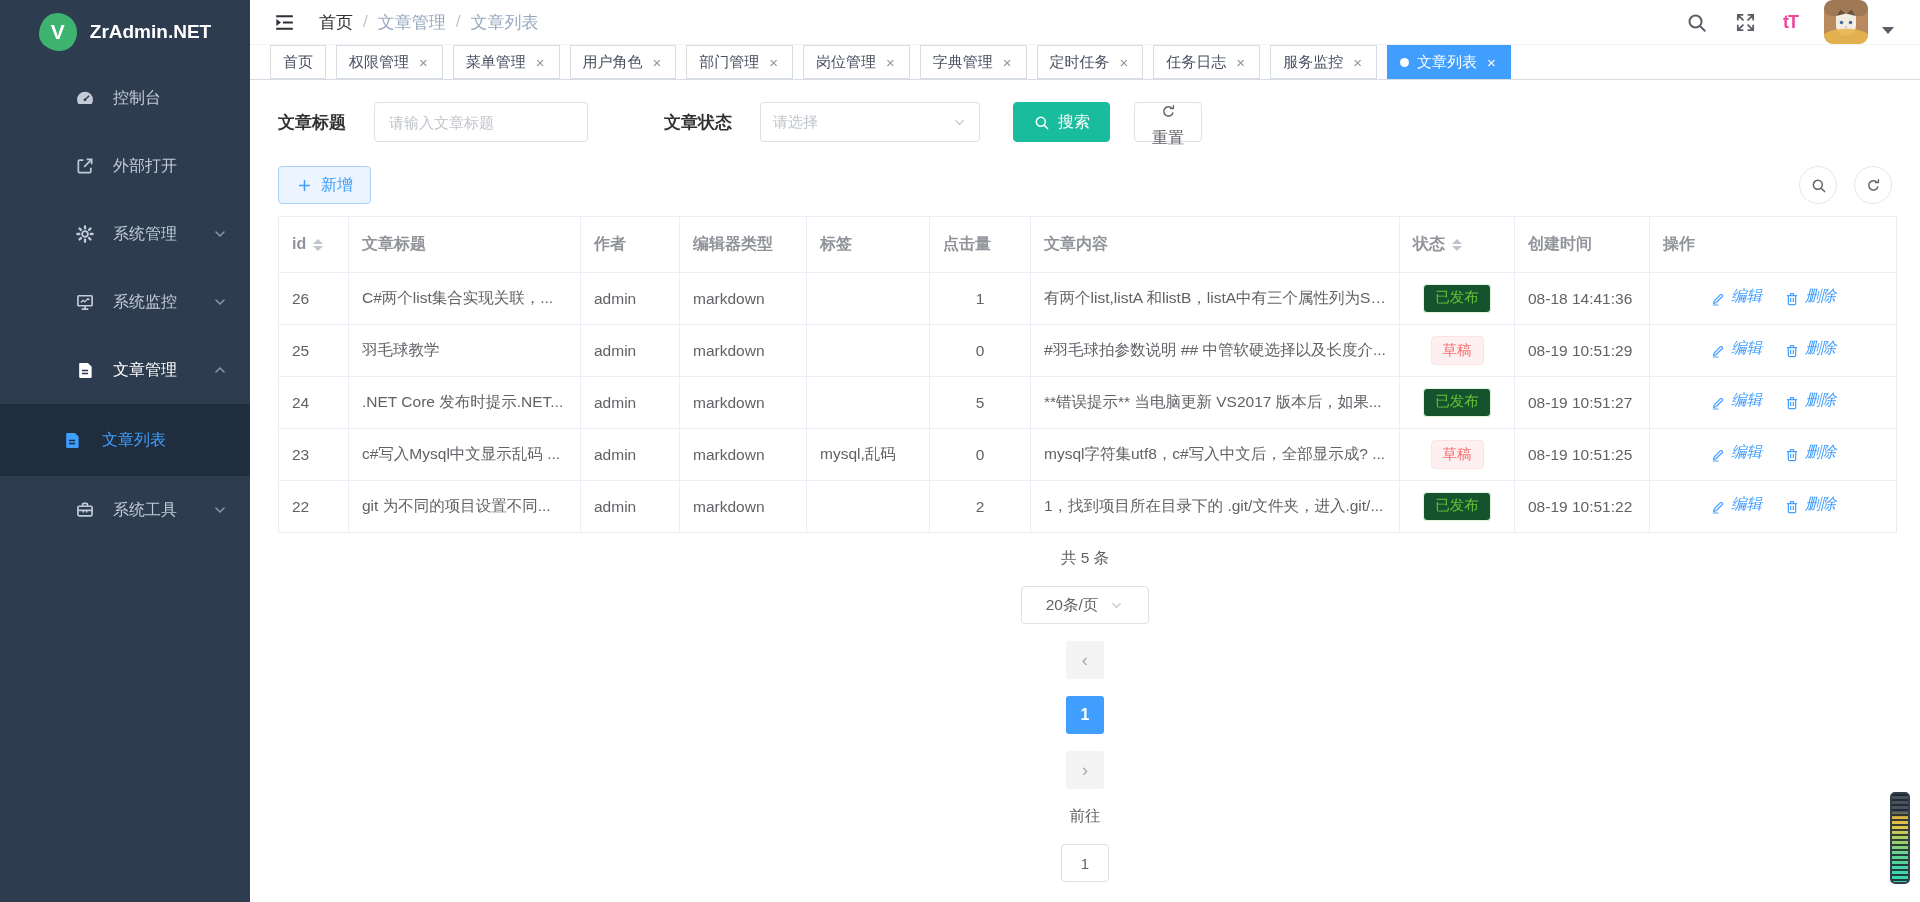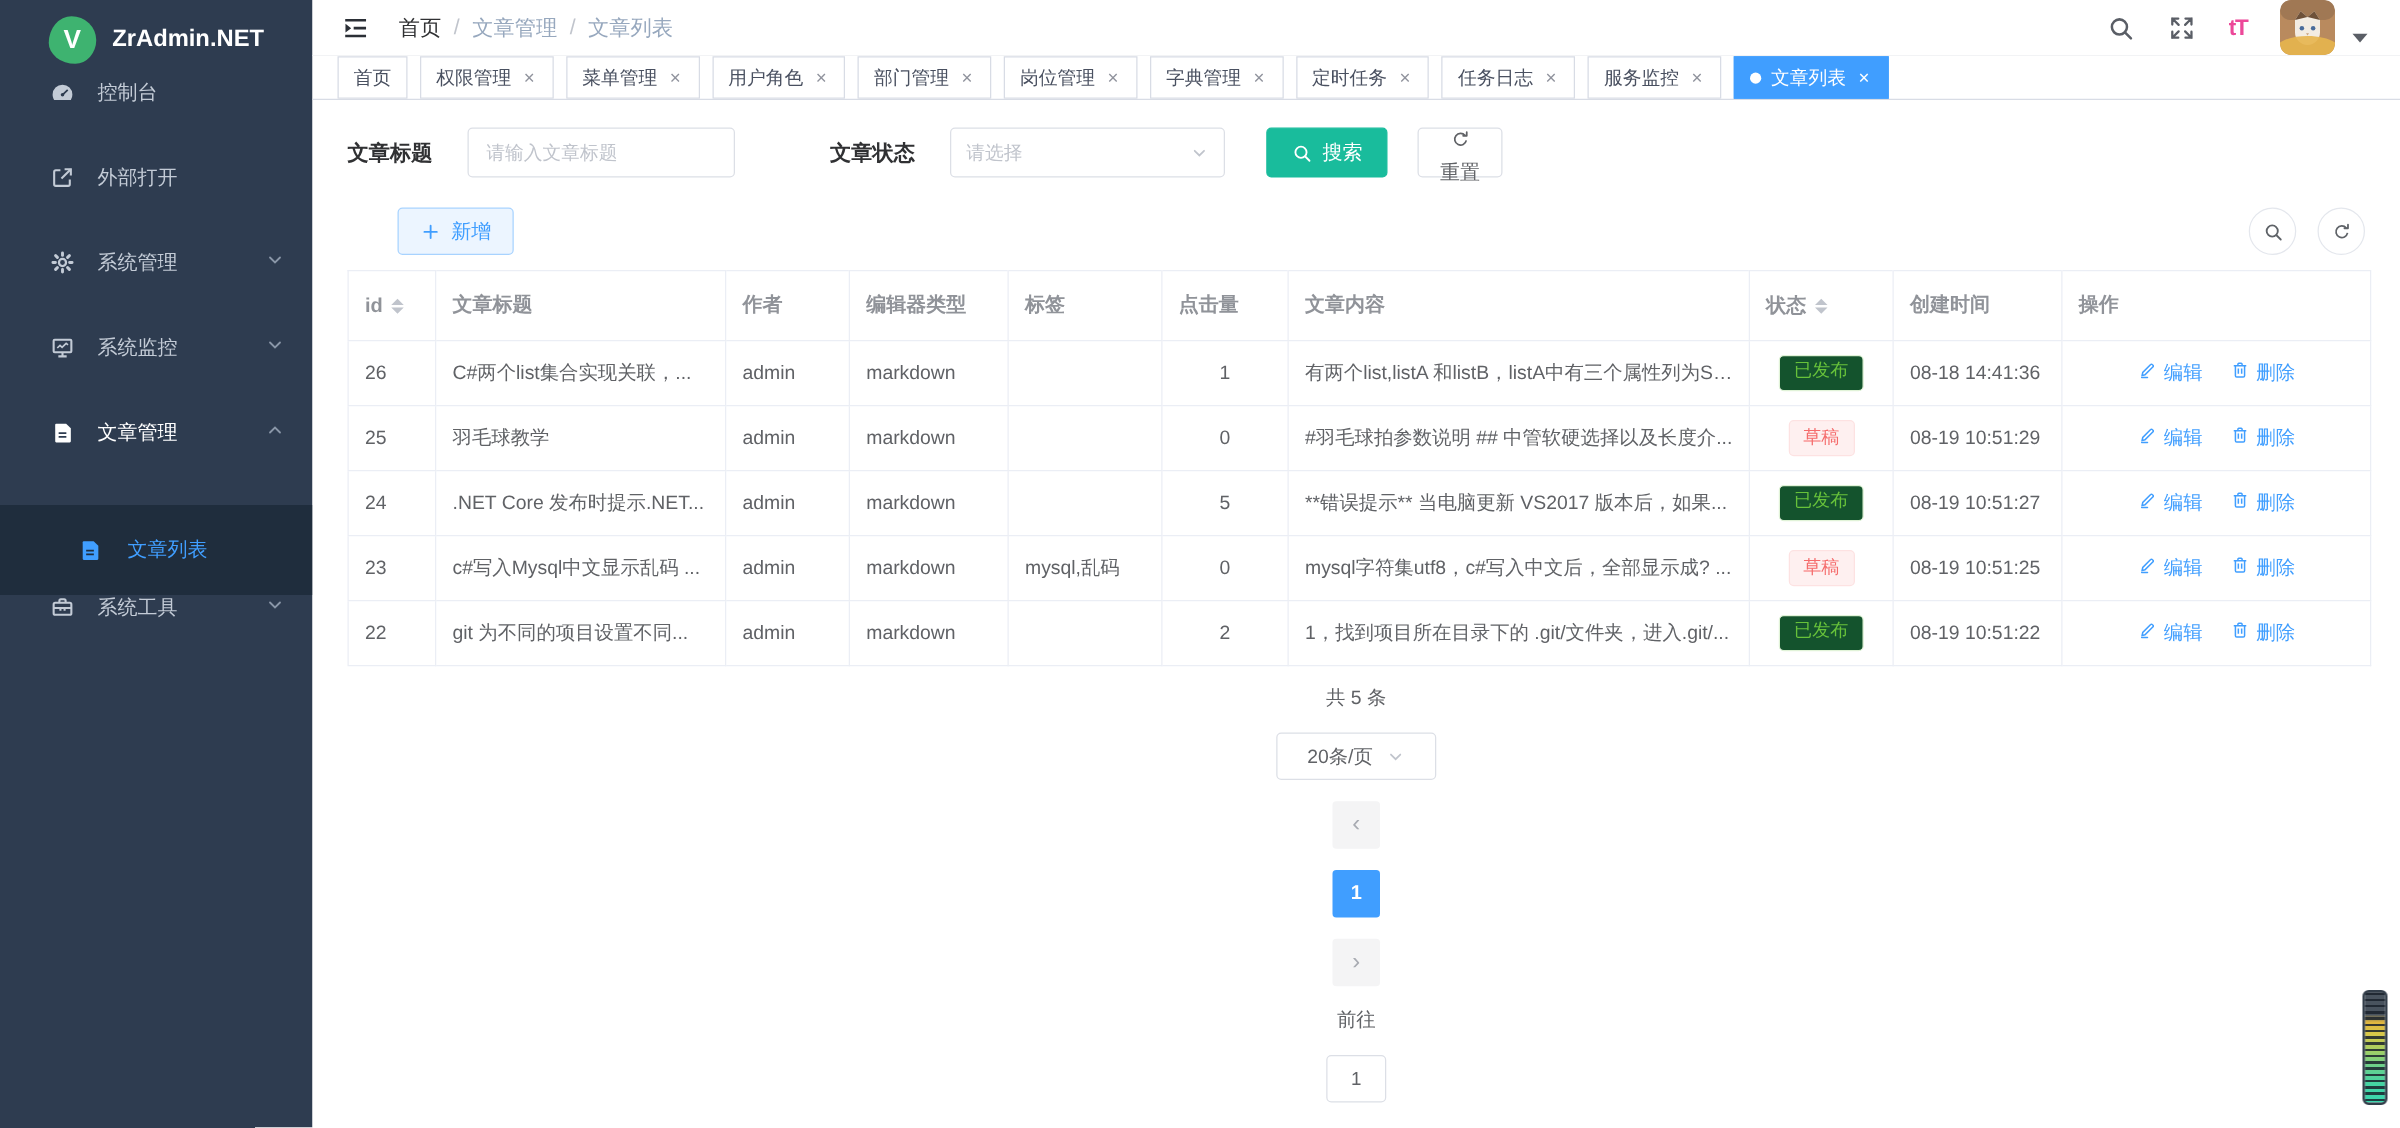--- a/index.html
+++ b/index.html
@@ -8,22 +8,22 @@
     font-family:"Liberation Sans","DejaVu Sans",sans-serif; }
   .app { display:flex; width:1920px; height:902px; }
 
   
   .sidebar { width:250px; height:100%; background:#2e3c50; flex:none; }
   .logo { height:64px; display:flex; align-items:center; justify-content:center; gap:13px; cursor:pointer; }
   .logo-badge { width:38px; height:38px; background:#3eb370; color:#fff; font-weight:700; font-size:21px;
     display:flex; align-items:center; justify-content:center;
     border-radius:48% 52% 44% 56% / 56% 50% 50% 44%; }
   .logo-title { color:#fff; font-size:19px; font-weight:700; }
-  .menu-item { height:68px; display:flex; padding:0 22px 0 40px;
-    color:#c3cbd6; font-size:16px; cursor:pointer; }
+  .menu-item { height:68px; display:flex; align-items:center; padding:0 22px 0 40px;
+    color:#c3cbd6; font-size:16px; cursor:pointer;margin-left:35px; }
   .menu-item.expanded { color:#ffffff; }
   .mi-icon { width:20px; height:20px; margin-right:18px; flex:none; }
   .mi-label { flex:1; }
   .chevron { width:16px; height:16px; color:#8a97a8; margin-left:auto; }
   .submenu-item { height:72px; display:flex; align-items:center; padding-left:62px;
     background:#1f2d3d; color:#c3cbd6; font-size:16px; cursor:pointer; --knock:#1f2d3d; }
   .submenu-item.active { color:#409eff; }
   .submenu-item .mi-icon { margin-right:20px; }
 
   
@@ -59,21 +59,21 @@
   .f-label { font-size:17px; font-weight:700; color:#303133; margin-right:28px; white-space:nowrap; }
   .f-label-2 { margin-left:76px; }
   .f-input { width:214px; height:40px; border:1px solid #dcdfe6; border-radius:4px; padding:0 14px;
     font-size:15px; color:#606266; outline:none; }
   .f-input::placeholder { color:#c0c4cc; }
   .f-select { width:220px; height:40px; border:1px solid #dcdfe6; border-radius:4px;
     display:flex; align-items:center; padding:0 12px; cursor:pointer; }
   .f-select-placeholder { color:#c0c4cc; font-size:15px; flex:1; }
   .sel-chevron { width:15px; height:15px; color:#c0c4cc; }
   .btn { display:inline-flex; align-items:center; gap:8px; border-radius:4px; cursor:pointer;
-    font-family:inherit; font-size:16px;margin-left:40px; }
+    font-family:inherit; font-size:16px; }
   .btn-icn { width:17px; height:17px; }
   .btn-search { height:40px; padding:0 19px; margin-left:33px; background:#19bc9c; border:1px solid #19bc9c; color:#fff; }
   .btn-reset { height:40px; padding:0 17px; margin-left:24px; background:#fff; border:1px solid #dcdfe6; color:#606266;flex-direction:column; }
   .toolbar-row { display:flex; align-items:center; margin-top:24px; }
   .btn-add { height:38px; padding:0 17px; background:#ecf5ff; border:1px solid #a8d3ff; color:#409eff; }
   .toolbar-right { margin-left:auto; display:flex; gap:17px; }
   .circle-btn { width:38px; height:38px; border-radius:50%; border:1px solid #e4e7ed; background:#fff;
     color:#5f6368; display:flex; align-items:center; justify-content:center; cursor:pointer; }
   .circle-btn .icn { width:17px; height:17px; }
 
@@ -84,21 +84,21 @@
     padding:0 13px; overflow:hidden; white-space:nowrap; text-overflow:ellipsis; }
   table.grid th { height:56px; font-size:16px; color:#909399; font-weight:600; text-align:left; background:#fff; }
   table.grid td { height:52px; font-size:15.5px; color:#606266; }
   th.al-center, td.al-center { text-align:center; }
   .sort-carets { display:inline-flex; flex-direction:column; vertical-align:middle; margin-left:7px; }
   .s-up { width:0; height:0; border:5px solid transparent; border-bottom-color:#c0c4cc; margin-bottom:2px; }
   .s-down { width:0; height:0; border:5px solid transparent; border-top-color:#c0c4cc; }
   .badge { display:inline-block; padding:5px 11px; font-size:14.5px; border-radius:4px; line-height:1.2; }
   .badge.success { color:#67c23a; background:#14532d; border:1px solid #e1f3d8;font-family:Liberation Mono, monospace; }
   .badge.danger { color:#f56c6c; background:#fef0f0; border:1px solid #fde2e2; }
-  .op-link { color:#409eff; display:inline-flex; align-items:flex-start; gap:5px; margin:0 11px; cursor:pointer; }
+  .op-link { color:#409eff; display:inline-flex; align-items:flex-end; gap:5px; margin:0 11px; cursor:pointer;font-style:italic; }
   .op-icn { width:16px; height:16px; }
 
   
   .pagination { display:flex; align-items:center; justify-content:flex-end; gap:17px;
     margin-top:15px; font-size:15.5px; color:#606266;flex-direction:column; }
   .page-size { width:128px; height:38px; border:1px solid #dcdfe6; border-radius:4px;
     display:flex; align-items:center; justify-content:center; gap:11px; cursor:pointer; }
   .pg-btn { width:38px; height:38px; background:#f4f4f5; border:none; border-radius:3px; color:#a8abb2;
     font-size:19px; display:flex; align-items:center; justify-content:center; cursor:pointer; font-family:inherit; }
   .pg-current { width:38px; height:38px; background:#409eff; border:none; border-radius:3px; color:#fff;

